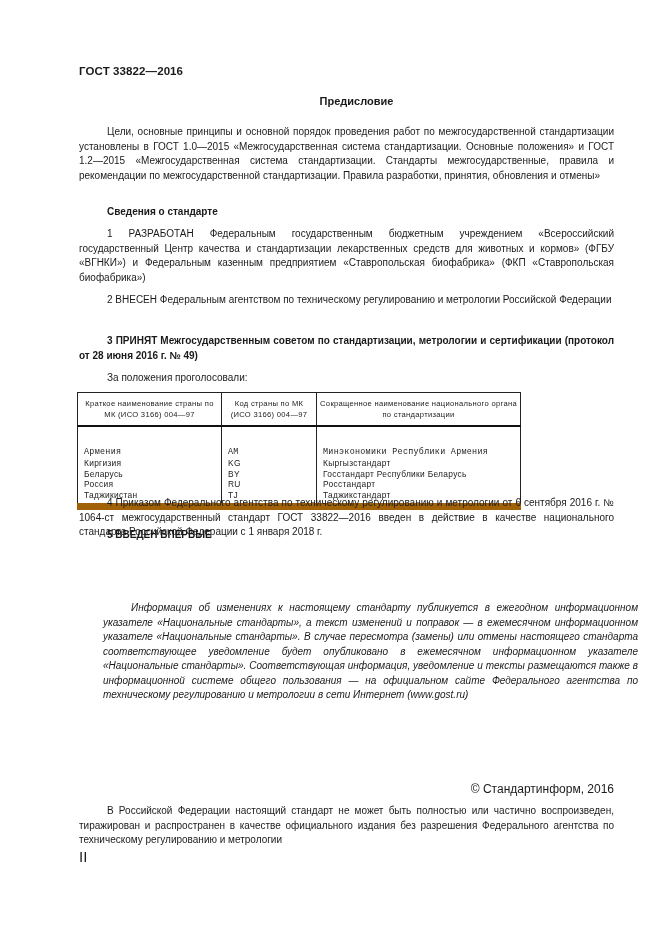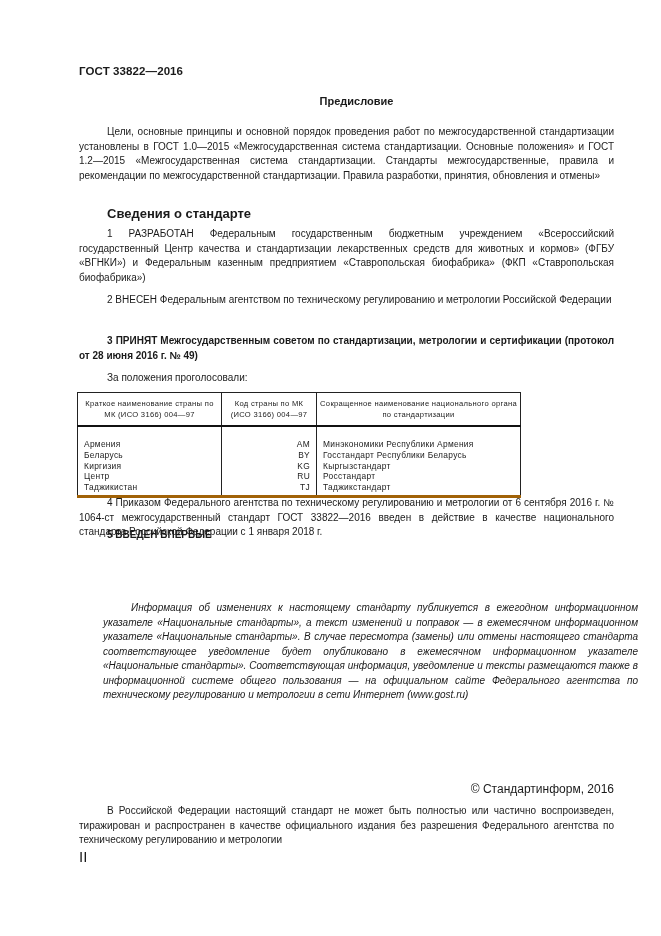--- a/index.html
+++ b/index.html
@@ -46,21 +46,21 @@
       width: 535px;
       font-size: 10px;
       line-height: 14.5px;
       text-align: justify;
       text-indent: 28px;
       margin: 0;
     }
     .subhead {
       position: absolute;
       left: 28px;
-      font-size: 13px;
+      font-size: 10px;
       font-weight: bold;
     }
     .italic { font-style: italic; margin-left: 24px; }
 
     table.members {
       position: absolute;
       left: -2px;
       top: 392px;
       width: 444px;
       border-collapse: collapse;
@@ -79,23 +79,23 @@
       vertical-align: middle;
       height: 22px;
     }
     table.members td {
       border-left: 1px solid #222;
       border-right: 1px solid #222;
       padding: 0 6px;
       line-height: 10.8px;
       vertical-align: top;
     }
-    table.members tr.first td { padding-top: 12px; }
-    table.members tr.last td { border-bottom: 3px solid #a16207; padding-bottom: 2px; }
-    table.members td.code { text-align: right; }
+    table.members tr.first td { padding-top: 20px; font-family: Liberation Mono, monospace; }
+    table.members tr.last td { border-bottom: 7px solid #a16207; padding-bottom: 2px; }
+    table.members td.code { text-align: left; }
     .col1 { width: 137px; }
     .col2 { width: 88px; }
 
     .copyright {
       position: absolute;
       top: 782px;
       right: 0;
       font-size: 12px;
     }
     .page-num {
@@ -134,31 +134,31 @@
         <th>Сокращенное наименование национального органа по стандартизации</th>
       </tr>
     </thead>
     <tbody>
       <tr class="first">
         <td>Армения</td>
         <td class="code">AM</td>
         <td>Минэкономики Республики Армения</td>
       </tr>
       <tr>
+        <td>Киргизия</td>
+        <td class="code">KG</td>
+        <td>Кыргызстандарт</td>
+      </tr>
+      <tr>
         <td>Беларусь</td>
         <td class="code">BY</td>
         <td>Госстандарт Республики Беларусь</td>
       </tr>
       <tr>
-        <td>Киргизия</td>
-        <td class="code">KG</td>
-        <td>Кыргызстандарт</td>
-      </tr>
-      <tr>
-        <td>Центр</td>
+        <td>Россия</td>
         <td class="code">RU</td>
         <td>Росстандарт</td>
       </tr>
       <tr class="last">
         <td>Таджикистан</td>
         <td class="code">TJ</td>
         <td>Таджикстандарт</td>
       </tr>
     </tbody>
   </table>

